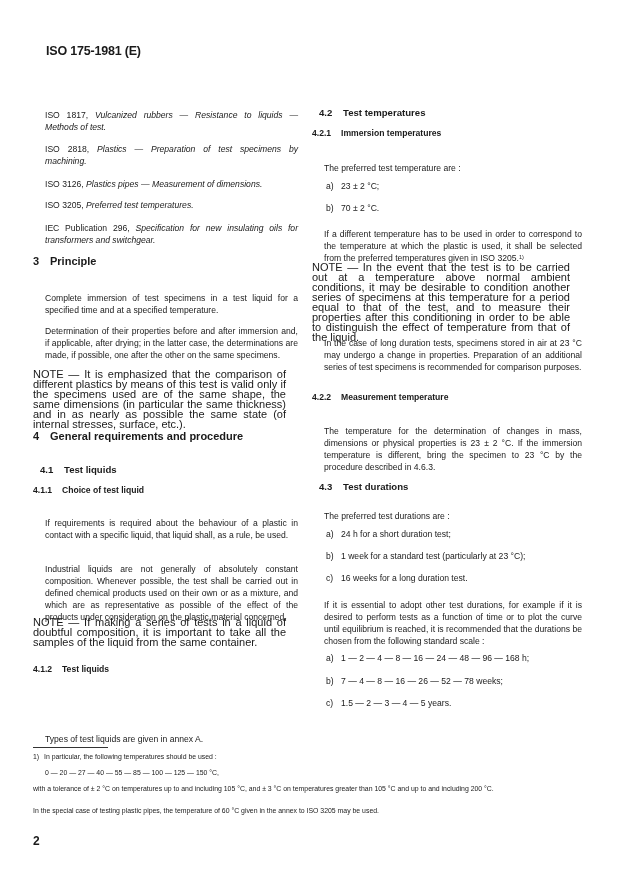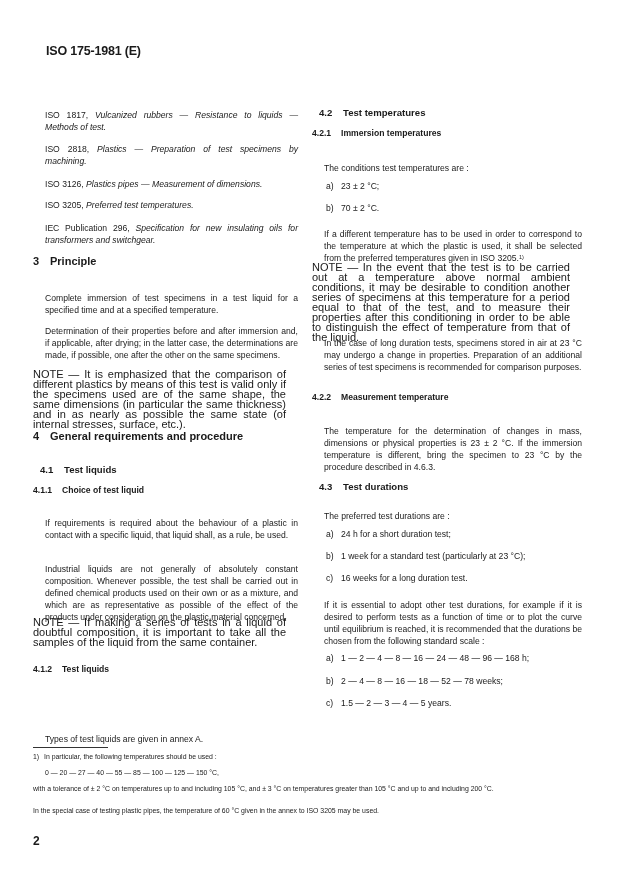--- a/index.html
+++ b/index.html
@@ -49,38 +49,38 @@
   <p class="p abs" style="top:505px;width:253px">If requirements is required about the behaviour of a plastic in contact with a specific liquid, that liquid shall, as a rule, be used.</p>
   <p class="p abs" style="top:551px;width:253px">Industrial liquids are not generally of absolutely constant composition. Whenever possible, the test shall be carried out in defined chemical products used on their own or as a mixture, and which are as representative as possible of the effect of the products under consideration on the plastic material concerned.</p>
   <p class="note abs" style="top:617px;width:253px">NOTE — If making a series of tests in a liquid of doubtful composition, it is important to take all the samples of the liquid from the same container.</p>
   <h4 class="h3 abs" style="top:664px"><span class="num">4.1.2</span><span>Test liquids</span></h4>
   <p class="p abs" style="top:721px;width:253px">Types of test liquids are given in annex A.</p>
 </div>
 
 <div class="col col-right">
   <h3 class="h2 abs" style="top:100px"><span class="num">4.2</span><span>Test temperatures</span></h3>
   <h4 class="h3 abs" style="top:128px"><span class="num">4.2.1</span><span>Immersion temperatures</span></h4>
-  <p class="p abs" style="top:150px;width:258px">The conditions test temperatures are :</p>
+  <p class="p abs" style="top:150px;width:258px">The preferred test temperature are :</p>
   <p class="li abs" style="top:172px"><span class="lbl">a)</span><span>23 ± 2 °C;</span></p>
   <p class="li abs" style="top:194px"><span class="lbl">b)</span><span>70 ± 2 °C.</span></p>
   <p class="p abs" style="top:216px;width:258px"><span>If a different temperature has to be used in order to correspond to the temperature at which the plastic is used, it shall be selected from the preferred temperatures given in ISO 3205.</span><sup>1)</sup></p>
   <p class="note abs" style="top:262px;width:258px">NOTE — In the event that the test is to be carried out at a temperature above normal ambient conditions, it may be desirable to condition another series of specimens at this temperature for a period equal to that of the test, and to measure their properties after this conditioning in order to be able to distinguish the effect of temperature from that of the liquid.</p>
   <p class="p abs" style="top:325px;width:258px">In the case of long duration tests, specimens stored in air at 23 °C may undergo a change in properties. Preparation of an additional series of test specimens is recommended for comparison purposes.</p>
 
   <h4 class="h3 abs" style="top:392px"><span class="num">4.2.2</span><span>Measurement temperature</span></h4>
   <p class="p abs" style="top:413px;width:258px">The temperature for the determination of changes in mass, dimensions or physical properties is 23 ± 2 °C. If the immersion temperature is different, bring the specimen to 23 °C by the procedure described in 4.6.3.</p>
 
   <h3 class="h2 abs" style="top:474px"><span class="num">4.3</span><span>Test durations</span></h3>
   <p class="p abs" style="top:498px;width:258px">The preferred test durations are :</p>
   <p class="li abs" style="top:520px"><span class="lbl">a)</span><span>24 h for a short duration test;</span></p>
   <p class="li abs" style="top:542px"><span class="lbl">b)</span><span>1 week for a standard test (particularly at 23 °C);</span></p>
   <p class="li abs" style="top:564px"><span class="lbl">c)</span><span>16 weeks for a long duration test.</span></p>
   <p class="p abs" style="top:587px;width:258px">If it is essential to adopt other test durations, for example if it is desired to perform tests as a function of time or to plot the curve until equilibrium is reached, it is recommended that the durations be chosen from the following standard scale :</p>
   <p class="li abs" style="top:644px"><span class="lbl">a)</span><span>1 — 2 — 4 — 8 — 16 — 24 — 48 — 96 — 168 h;</span></p>
-  <p class="li abs" style="top:667px"><span class="lbl">b)</span><span>2 — 4 — 8 — 16 — 18 — 52 — 78 weeks;</span></p>
+  <p class="li abs" style="top:667px"><span class="lbl">b)</span><span>7 — 4 — 8 — 16 — 26 — 52 — 78 weeks;</span></p>
   <p class="li abs" style="top:689px"><span class="lbl">c)</span><span>1.5 — 2 — 3 — 4 — 5 years.</span></p>
 </div>
 
 <div class="abs fn-rule"></div>
 <p class="fn abs" style="top:752px"><span style="display:inline-block;width:11px">1)</span><span>In particular, the following temperatures should be used :</span></p>
 <p class="fn abs" style="top:768px;left:45px">0 — 20 — 27 — 40 — 55 — 85 — 100 — 125 — 150 °C,</p>
 <p class="fn abs" style="top:784px">with a tolerance of ± 2 °C on temperatures up to and including 105 °C, and ± 3 °C on temperatures greater than 105 °C and up to and including 200 °C.</p>
 <p class="fn abs" style="top:806px">In the special case of testing plastic pipes, the temperature of 60 °C given in the annex to ISO 3205 may be used.</p>
 
 <div class="abs page-num">2</div>

